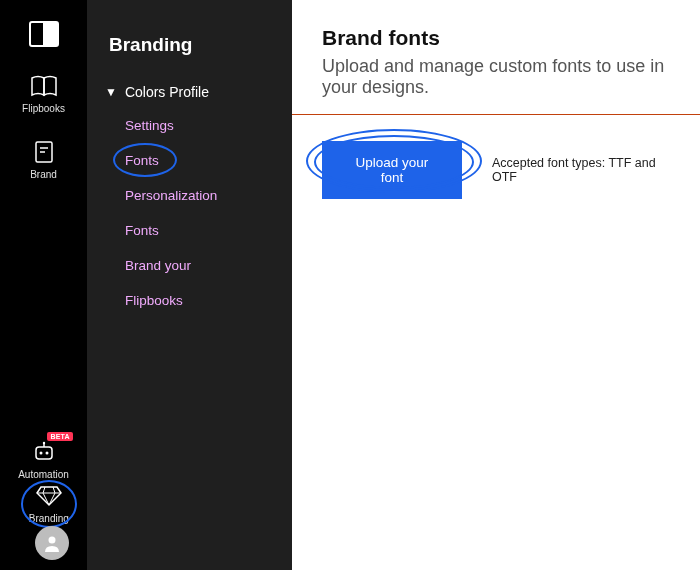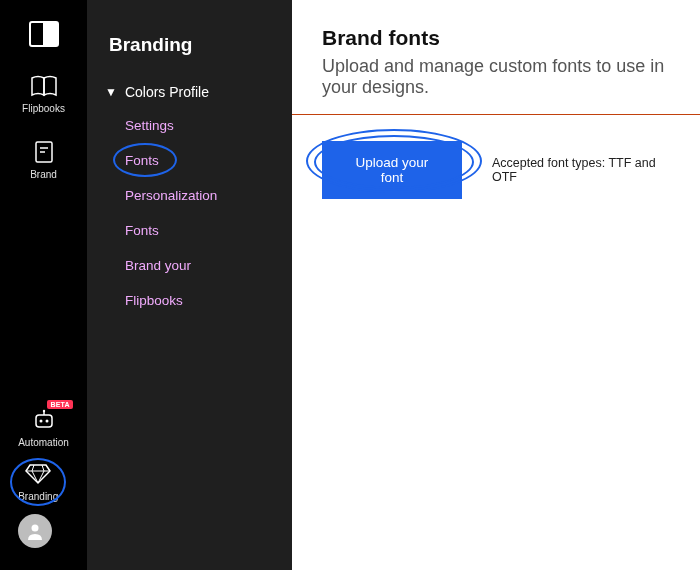--- a/index.html
+++ b/index.html
@@ -11,21 +11,21 @@
       width: 87px;
       background: #000;
       color: #fff;
       display: flex;
       flex-direction: column;
       align-items: center;
       padding-top: 20px;
       position: relative;
     }
     .rail-top { display: flex; flex-direction: column; align-items: center; gap: 24px; }
-    .rail-bottom { position: absolute; bottom: 22px; display: flex; flex-direction: column; align-items: flex-start; gap: 12px; }
+    .rail-bottom { position: absolute; bottom: 10px; display: flex; flex-direction: column; align-items: flex-end; gap: 2px; }
     .rail-item { display: flex; flex-direction: column; align-items: center; gap: 4px; cursor: pointer; position: relative; }
     .rail-item .icon { display:flex; align-items:center; justify-content:center; width: 32px; height: 28px; }
     .rail-item .icon svg { display:block; }
     .rail-label { font-size: 10px; color: #e0e0e0; text-align: center; line-height: 1; }
     .beta-badge { position: absolute; top: -6px; right: -4px; background: #ff3355; color: #fff; font-size: 7px; padding: 1px 3px; border-radius: 2px; font-weight: 600; letter-spacing: 0.2px; }
     .rail-item.highlighted .hl-ring {
       position: absolute; width: 56px; height: 48px; border: 2px solid #1E63E9; border-radius: 50%;
       top: -2px; left: 50%; transform: translateX(-50%); pointer-events:none;
     }
     .avatar {

